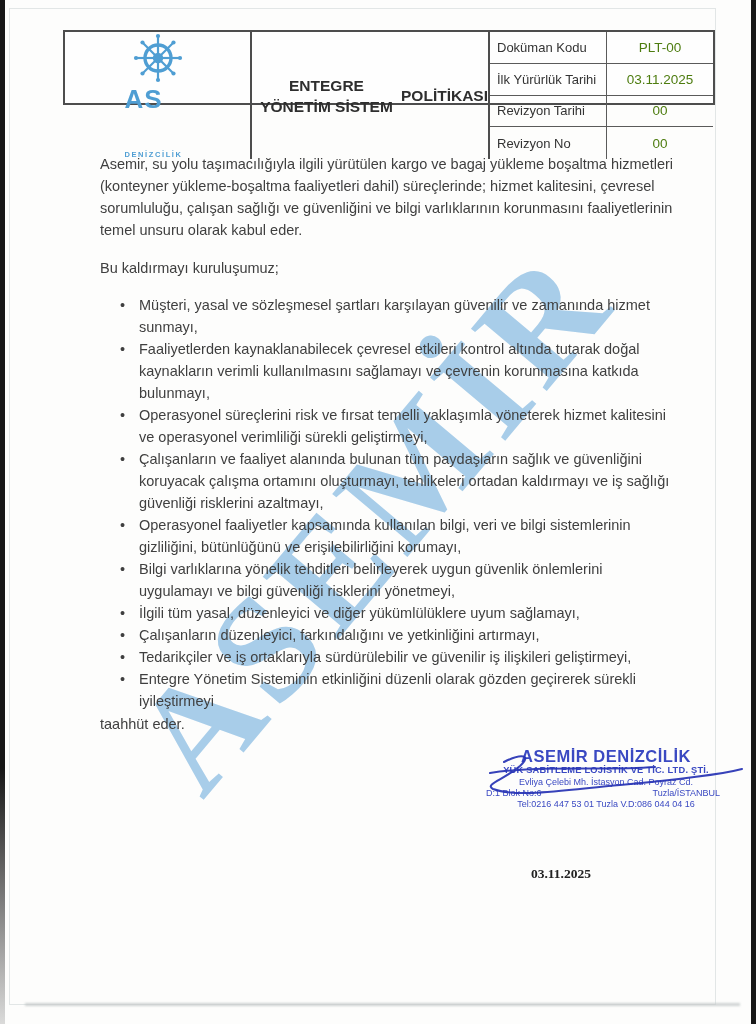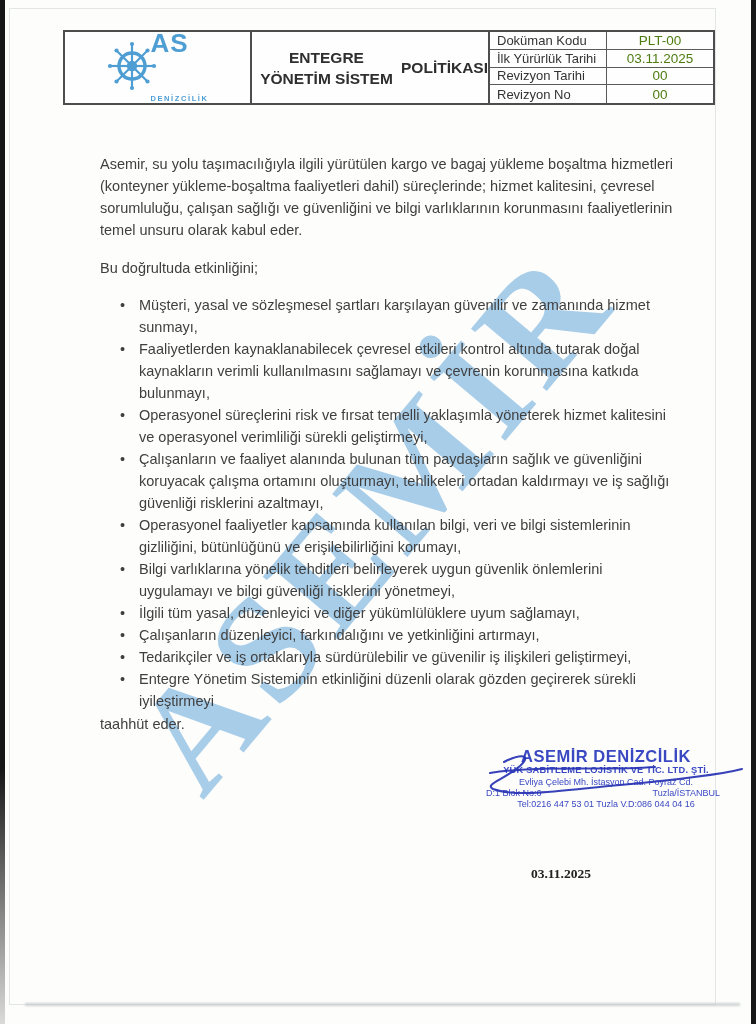--- a/index.html
+++ b/index.html
@@ -30,21 +30,21 @@
 
   .content { position:absolute; inset:0; z-index:2; }
 
   
   .hdr {
     position:absolute; left:63px; top:30px; width:652px; height:75px;
     display:grid; grid-template-columns:185px 240px 1fr;
     border:2px solid #4d4d4d; background:rgba(255,255,255,0.55);
   }
   .hdr-logo-cell { display:flex; align-items:center; justify-content:center; }
-  .logo { display:flex; align-items:center; }
+  .logo { display:flex; align-items:center;flex-direction:column; }
   .logo-txt { margin-left:-8px; display:flex; flex-direction:column; align-items:flex-start; }
   .logo-as { font-size:26px; font-weight:bold; color:#4f9ed3; letter-spacing:1px; line-height:22px; }
   .logo-sub { font-size:7.5px; font-weight:bold; color:#4f9ed3; letter-spacing:1.6px;margin-top:40px; }
   .hdr-title-cell {
     border-left:2px solid #4d4d4d; border-right:2px solid #4d4d4d;
     display:flex; flex-direction:row; align-items:center; justify-content:center;
     font-weight:bold; font-size:15.5px; color:#2e2e2e; line-height:21px; text-align:center;
   }
   .hdr-meta-cell { display:grid; grid-template-rows:repeat(4,1fr);border-radius:29px; }
   .meta-row { display:grid; grid-template-columns:117px 1fr; border-bottom:1.5px solid #5a5a5a; }
@@ -150,21 +150,21 @@
           <div class="meta-value">00</div>
         </div>
         <div class="meta-row">
           <div class="meta-label">Revizyon No</div>
           <div class="meta-value">00</div>
         </div>
       </div>
     </div>
 
     <p class="para1">Asemir, su yolu taşımacılığıyla ilgili yürütülen kargo ve bagaj yükleme boşaltma hizmetleri (konteyner yükleme-boşaltma faaliyetleri dahil) süreçlerinde; hizmet kalitesini, çevresel sorumluluğu, çalışan sağlığı ve güvenliğini ve bilgi varlıklarının korunmasını faaliyetlerinin temel unsuru olarak kabul eder.</p>
-    <p class="para2">Bu doğrultuda etkinliğini;</p>
+    <p class="para2">Bu kaldırmayı kuruluşumuz;</p>
 
     <ul class="bullets">
       <li>Müşteri, yasal ve sözleşmesel şartları karşılayan güvenilir ve zamanında hizmet sunmayı,</li>
       <li>Faaliyetlerden kaynaklanabilecek çevresel etkileri kontrol altında tutarak doğal kaynakların verimli kullanılmasını sağlamayı ve çevrenin korunmasına katkıda bulunmayı,</li>
       <li>Operasyonel süreçlerini risk ve fırsat temelli yaklaşımla yöneterek hizmet kalitesini ve operasyonel verimliliği sürekli geliştirmeyi,</li>
       <li>Çalışanların ve faaliyet alanında bulunan tüm paydaşların sağlık ve güvenliğini koruyacak çalışma ortamını oluşturmayı, tehlikeleri ortadan kaldırmayı ve iş sağlığı güvenliği risklerini azaltmayı,</li>
       <li>Operasyonel faaliyetler kapsamında kullanılan bilgi, veri ve bilgi sistemlerinin gizliliğini, bütünlüğünü ve erişilebilirliğini korumayı,</li>
       <li>Bilgi varlıklarına yönelik tehditleri belirleyerek uygun güvenlik önlemlerini uygulamayı ve bilgi güvenliği risklerini yönetmeyi,</li>
       <li>İlgili tüm yasal, düzenleyici ve diğer yükümlülüklere uyum sağlamayı,</li>
       <li>Çalışanların düzenleyici, farkındalığını ve yetkinliğini artırmayı,</li>

